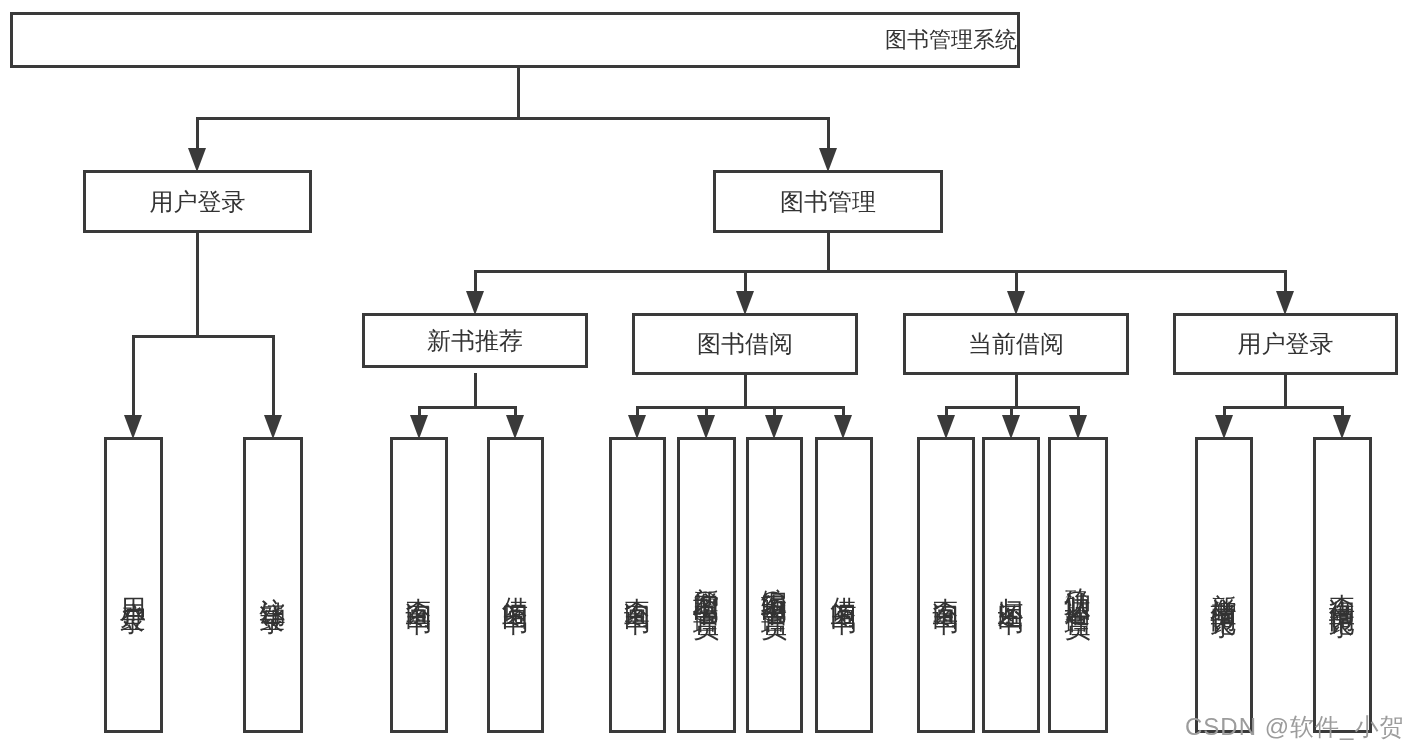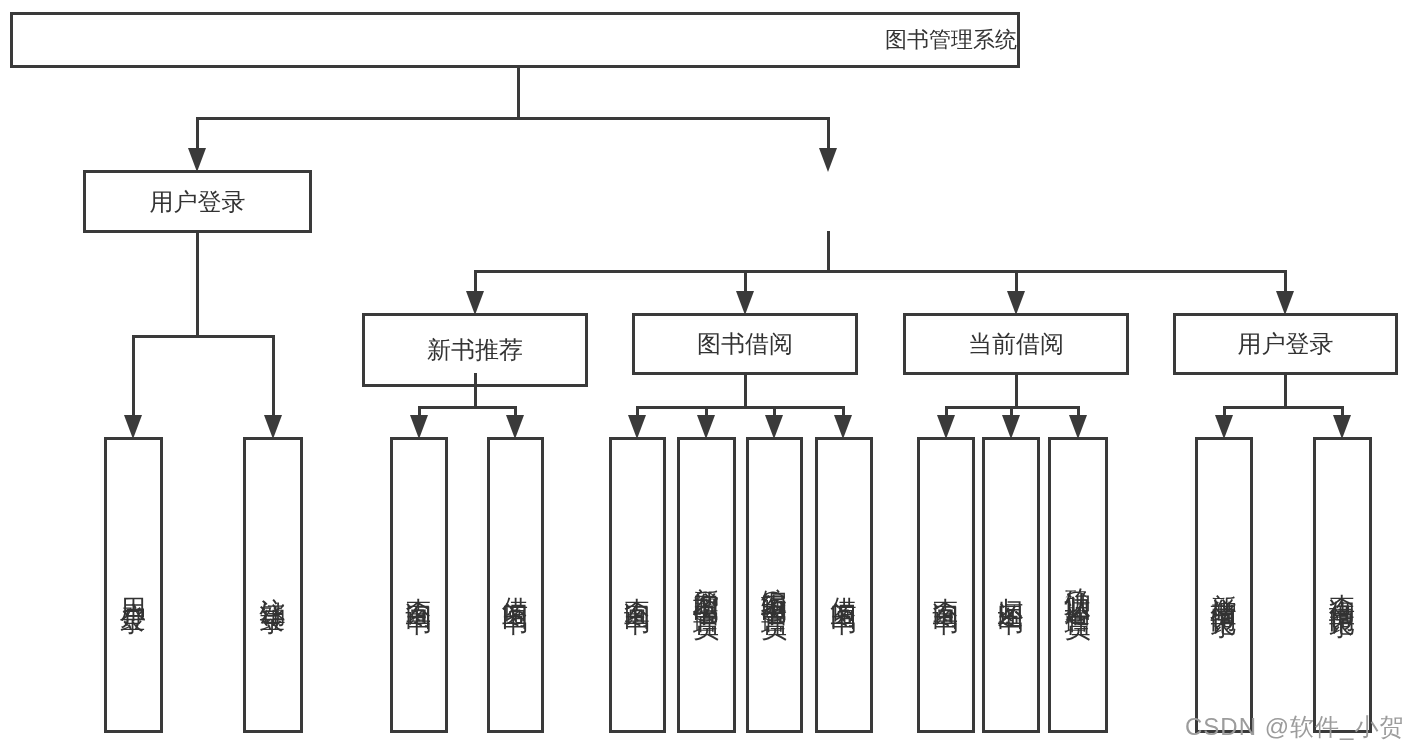--- a/index.html
+++ b/index.html
@@ -73,21 +73,24 @@
 <body>
 
 <div id="canvas">
   <div id="watermark">CSDN @软件_小贺同学</div>
 <div class="node root" style="left: 10px; top: 12px; width: 1010px; height: 56px; justify-content: flex-end;">
       <span class="label">图书管理系统</span>
     </div>
     <div class="node" style="left: 83px; top: 170px; width: 229px; height: 63px;">
       <span class="label">用户登录</span>
     </div>
-    <div class="node" style="left: 362px; top: 313px; width: 226px; height: 74px;">
+    <div class="node" style="left: 713px; top: 170px; width: 230px; height: 63px;">
+      <span class="label">图书管理</span>
+    </div>
+    <div class="node" style="left: 362px; top: 313px; width: 226px; height: 55px;">
       <span class="label">新书推荐</span>
     </div>
     <div class="node" style="left: 632px; top: 313px; width: 226px; height: 62px;">
       <span class="label">图书借阅</span>
     </div>
     <div class="node" style="left: 903px; top: 313px; width: 226px; height: 62px;">
       <span class="label">当前借阅</span>
     </div>
     <div class="node" style="left: 1173px; top: 313px; width: 225px; height: 62px;">
       <span class="label">用户登录</span>

